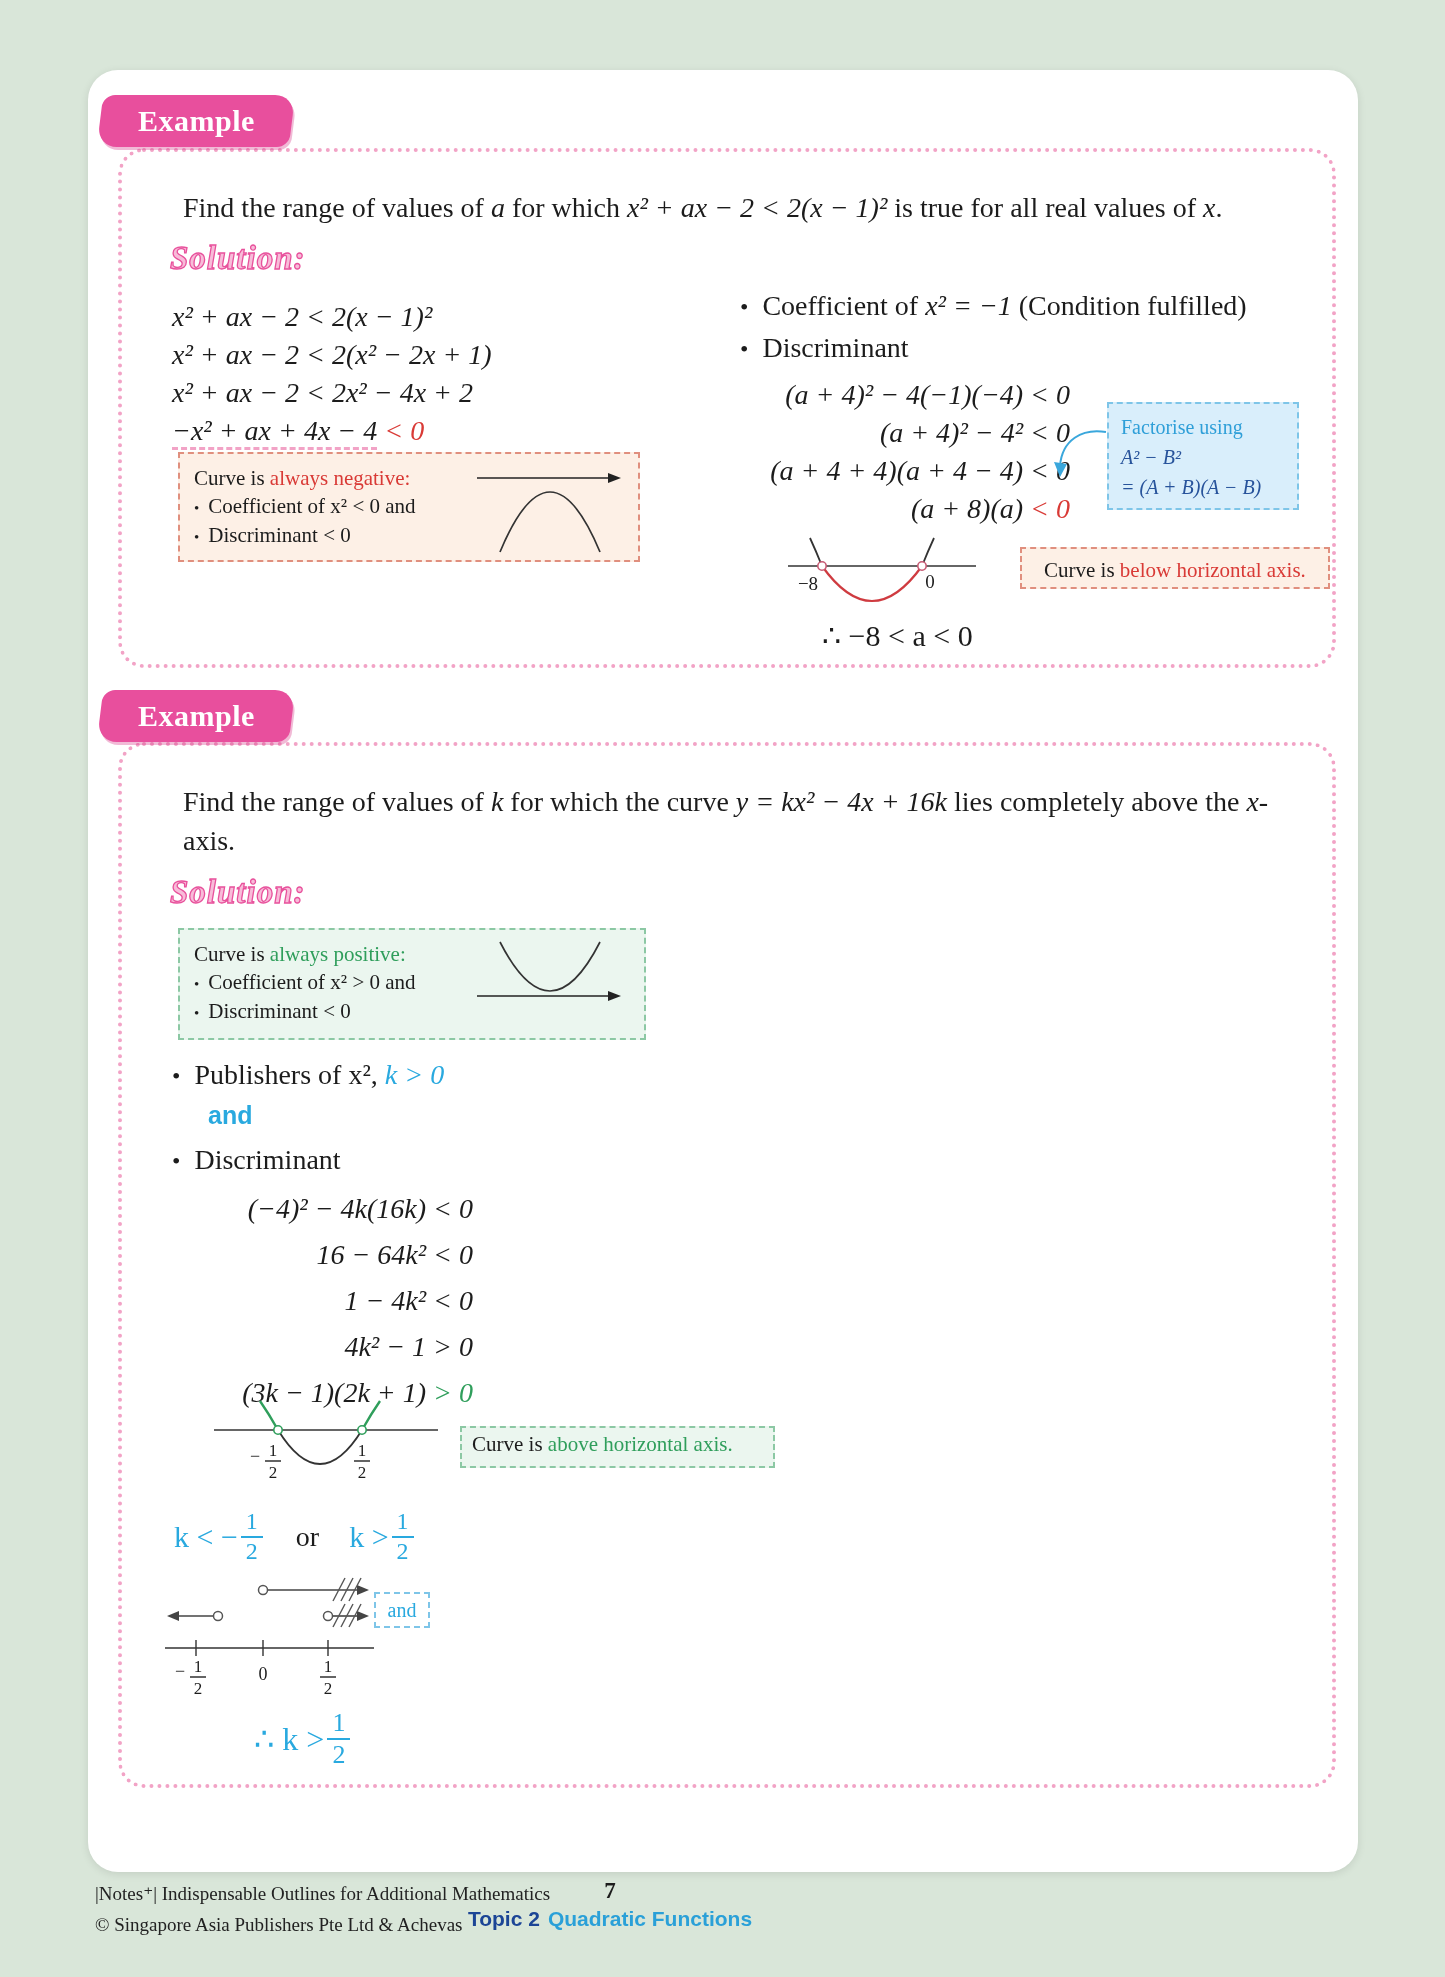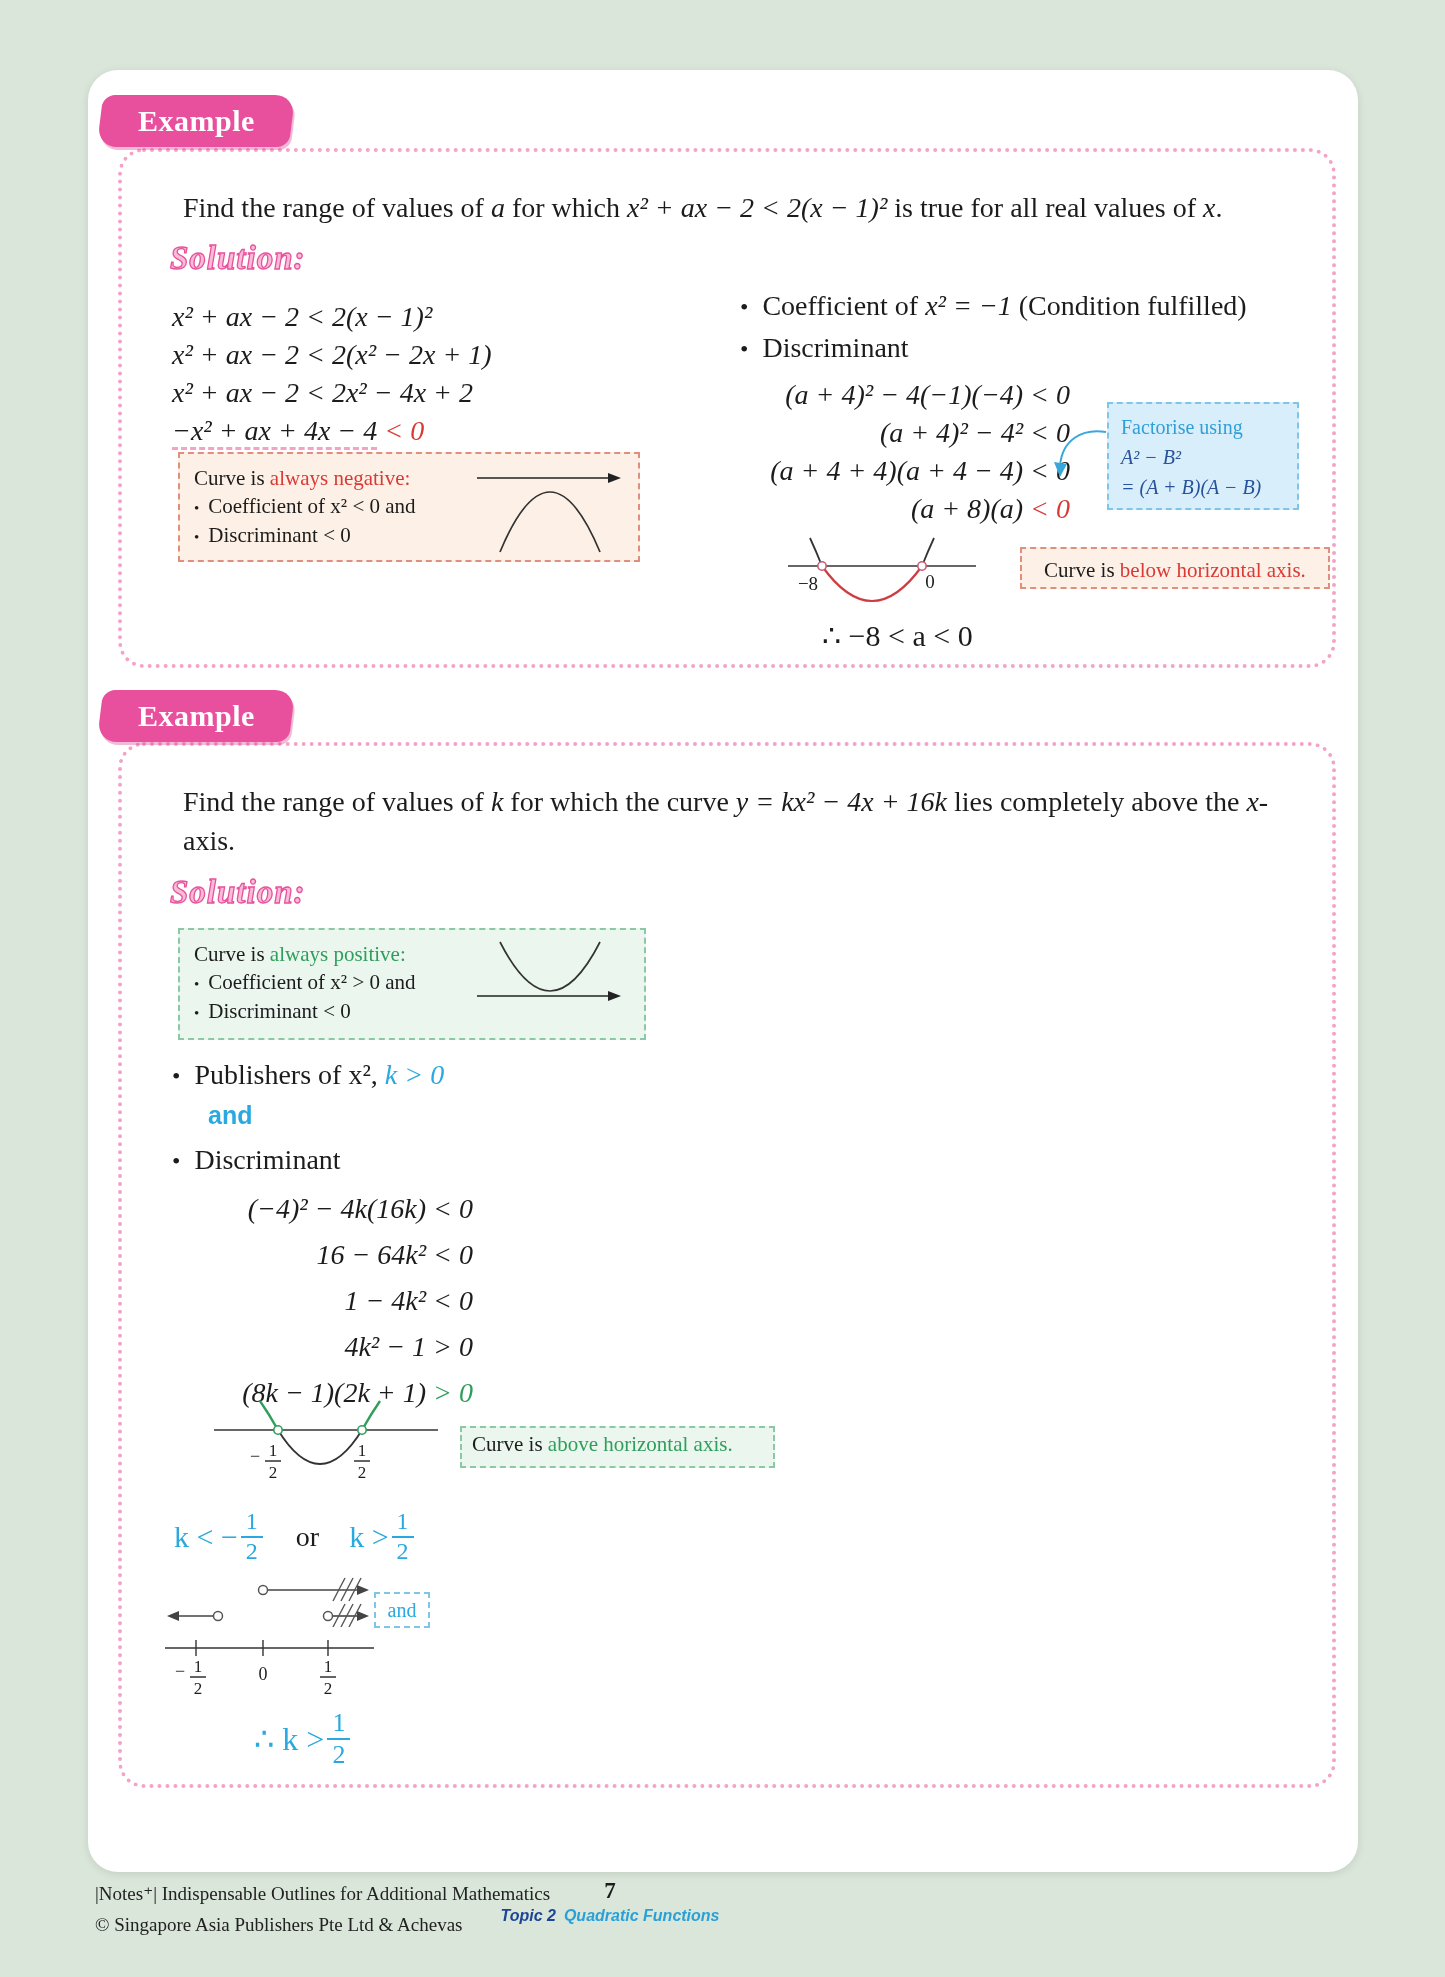--- a/index.html
+++ b/index.html
@@ -74,21 +74,21 @@
   .andbox{
     position:absolute;box-sizing:border-box;
     border:2px dashed #7ec5e8;color:#29a9df;
     font-size:20px;display:flex;align-items:center;justify-content:center;
     background:#ffffff;
   }
   svg text{font-family:"Liberation Serif","DejaVu Serif",serif;fill:#1c1c1c;}
   .footer-left{font-size:19px;line-height:31px;color:#222;}
   .footer-center{text-align:center;}
   .pageno{font-weight:bold;font-size:23px;}
-  .topicline{margin-top:3px;font-family:"Liberation Sans","DejaVu Sans",sans-serif;font-size:16px;font-style:italic;font-weight:bold;}
+  .topicline{margin-top:3px;font-family:"Liberation Sans","DejaVu Sans",sans-serif;font-size:21px;font-weight:bold;}
   .topic-label{color:#1c4596;margin-right:8px;}
   .topic-title{color:#2aa0d8;}
 </style>
 </head>
 <body>
 
 <div class="card">
 
   <div class="banner banner1">
     <span>Example</span>
@@ -207,21 +207,21 @@
     <div class="bullet-row abs" style="left:50px;top:398px;">
       <span class="bullet">•</span>
       <span class="bigline">Discriminant</span>
     </div>
 
     <div class="rightwork2 abs" style="left:36px;top:440px;width:315px;">
       <div>(−4)² − 4k(16k) &lt; 0</div>
       <div>16 − 64k² &lt; 0</div>
       <div>1 − 4k² &lt; 0</div>
       <div>4k² − 1 &gt; 0</div>
-      <div><span>(8k − 1)(2k + 1)</span><span class="green"> &gt; 0</span></div>
+      <div><span>(3k − 1)(2k + 1)</span><span class="green"> &gt; 0</span></div>
     </div>
 
     <svg class="abs" style="left:88px;top:652px;" width="235" height="105" viewBox="0 0 235 105">
       <line x1="4" y1="32" x2="228" y2="32" stroke="#333" stroke-width="1.6"></line>
       <path d="M50,3 Q59,16 68,32" stroke="#2f9e5b" stroke-width="2.4" fill="none"></path>
       <path d="M68,32 Q110,100 152,32" stroke="#333" stroke-width="1.8" fill="none"></path>
       <path d="M152,32 Q161,16 170,3" stroke="#2f9e5b" stroke-width="2.4" fill="none"></path>
       <circle cx="68" cy="32" r="4.2" fill="#fff" stroke="#2f9e5b" stroke-width="1.6"></circle>
       <circle cx="152" cy="32" r="4.2" fill="#fff" stroke="#2f9e5b" stroke-width="1.6"></circle>
       <text x="45" y="64" font-size="18" text-anchor="middle">−</text>

